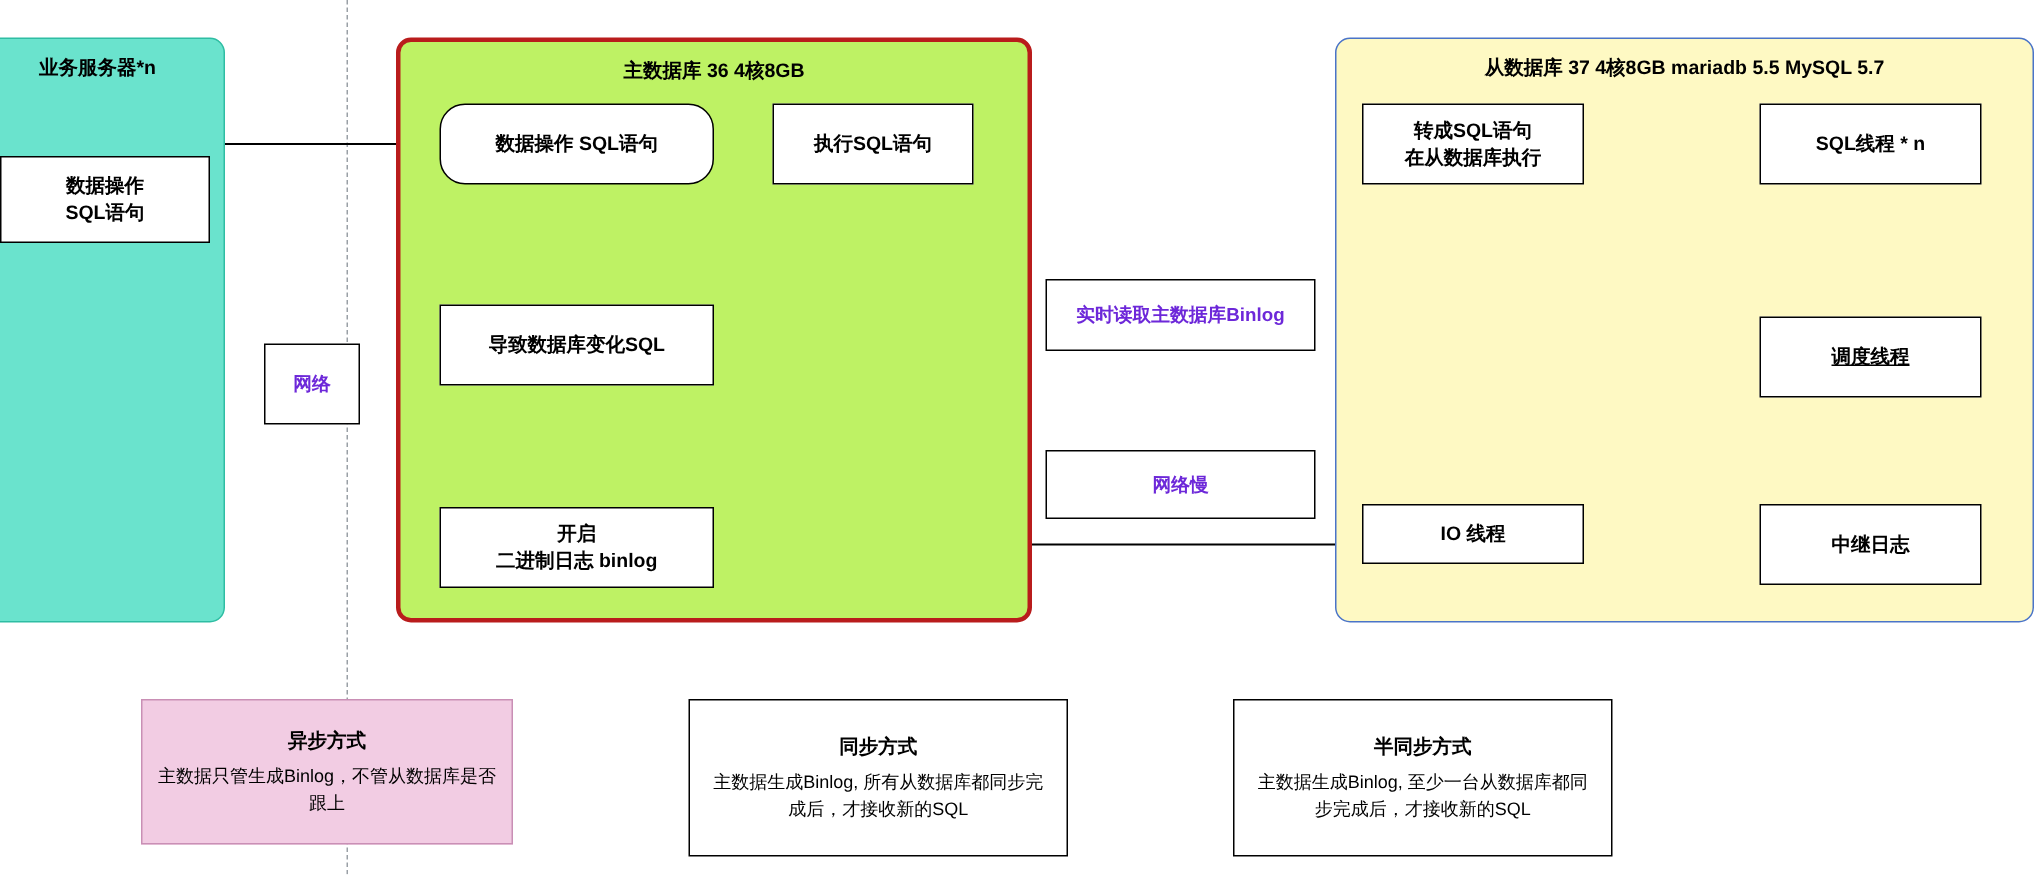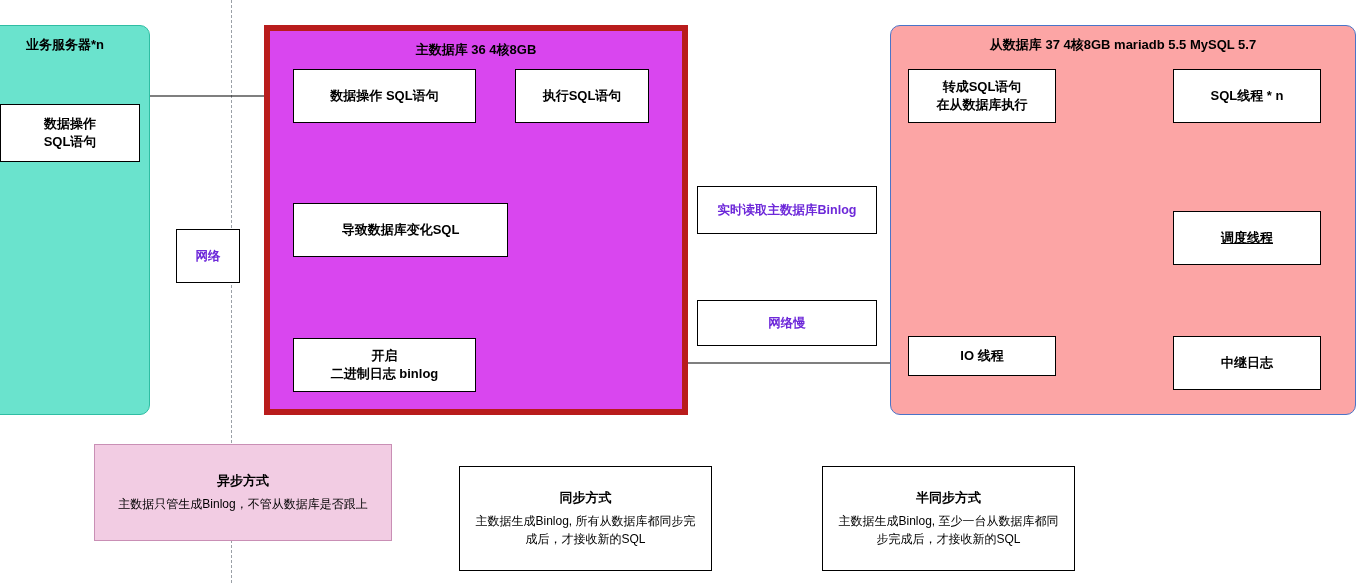--- a/index.html
+++ b/index.html
@@ -25,26 +25,26 @@
     justify-content: center;
     text-align: center;
     line-height: 1.35;
   }
   .grp-biz {
     background: #6ae3cd;
     border: 1px solid #2fbda3;
     border-radius: 10px;
   }
   .grp-master {
-    background: #d946ef;
-    border: 6px solid #b91c1c;
-    border-radius: 0;
+    background: #bef264;
+    border: 3px solid #b91c1c;
+    border-radius: 10px;
   }
   .grp-slave {
-    background: #fca5a5;
+    background: #fef9c3;
     border: 1px solid #4a74c8;
     border-radius: 10px;
   }
   .grp-title {
     position: absolute;
     top: 10px;
     left: 0;
     width: 100%;
     text-align: center;
     font-weight: bold;
@@ -145,23 +145,23 @@
       <span class="ml">数据操作</span>
       <span class="ml">SQL语句</span>
     </div>
   </div>
 
   <div class="box label-box" style="left:176px; top:229px; width:64px; height:54px;">网络</div>
 
   <div class="box grp-master" style="left:264px; top:25px; width:424px; height:390px;">
     <div class="grp-title">主数据库 36 4核8GB</div>
   </div>
-  <div class="box node bold" style="left:293px; top:69px; width:183px; height:54px;">数据操作 SQL语句</div>
+  <div class="box node bold" style="left:293px; top:69px; width:183px; height:54px;border-radius:17px;">数据操作 SQL语句</div>
   <div class="box node bold" style="left:515px; top:69px; width:134px; height:54px;">执行SQL语句</div>
-  <div class="box node bold" style="left:293px; top:203px; width:215px; height:54px;">导致数据库变化SQL</div>
+  <div class="box node bold" style="left:293px; top:203px; width:183px; height:54px;">导致数据库变化SQL</div>
   <div class="box node bold" style="left:293px; top:338px; width:183px; height:54px;">
     <div>
       <span class="ml">开启</span>
       <span class="ml">二进制日志 binlog</span>
     </div>
   </div>
 
   <div class="box label-box" style="left:697px; top:186px; width:180px; height:48px;">实时读取主数据库Binlog</div>
   <div class="box label-box" style="left:697px; top:300px; width:180px; height:46px;">网络慢</div>
 
@@ -172,21 +172,21 @@
     <div>
       <span class="ml">转成SQL语句</span>
       <span class="ml">在从数据库执行</span>
     </div>
   </div>
   <div class="box node bold" style="left:1173px; top:69px; width:148px; height:54px;">SQL线程 * n</div>
   <div class="box node bold" style="left:1173px; top:211px; width:148px; height:54px;text-decoration:underline;">调度线程</div>
   <div class="box node bold" style="left:908px; top:336px; width:148px; height:40px;">IO 线程</div>
   <div class="box node bold" style="left:1173px; top:336px; width:148px; height:54px;">中继日志</div>
 
-  <div class="box legend pink" style="left:94px; top:444px; width:298px; height:97px;">
+  <div class="box legend pink" style="left:94px; top:466px; width:248px; height:97px;">
     <div class="legend-title">异步方式</div>
     <div class="legend-text">主数据只管生成Binlog，不管从数据库是否跟上</div>
   </div>
   <div class="box legend" style="left:459px; top:466px; width:253px; height:105px;">
     <div class="legend-title">同步方式</div>
     <div class="legend-text">主数据生成Binlog, 所有从数据库都同步完成后，才接收新的SQL</div>
   </div>
   <div class="box legend" style="left:822px; top:466px; width:253px; height:105px;">
     <div class="legend-title">半同步方式</div>
     <div class="legend-text">主数据生成Binlog, 至少一台从数据库都同步完成后，才接收新的SQL</div>

